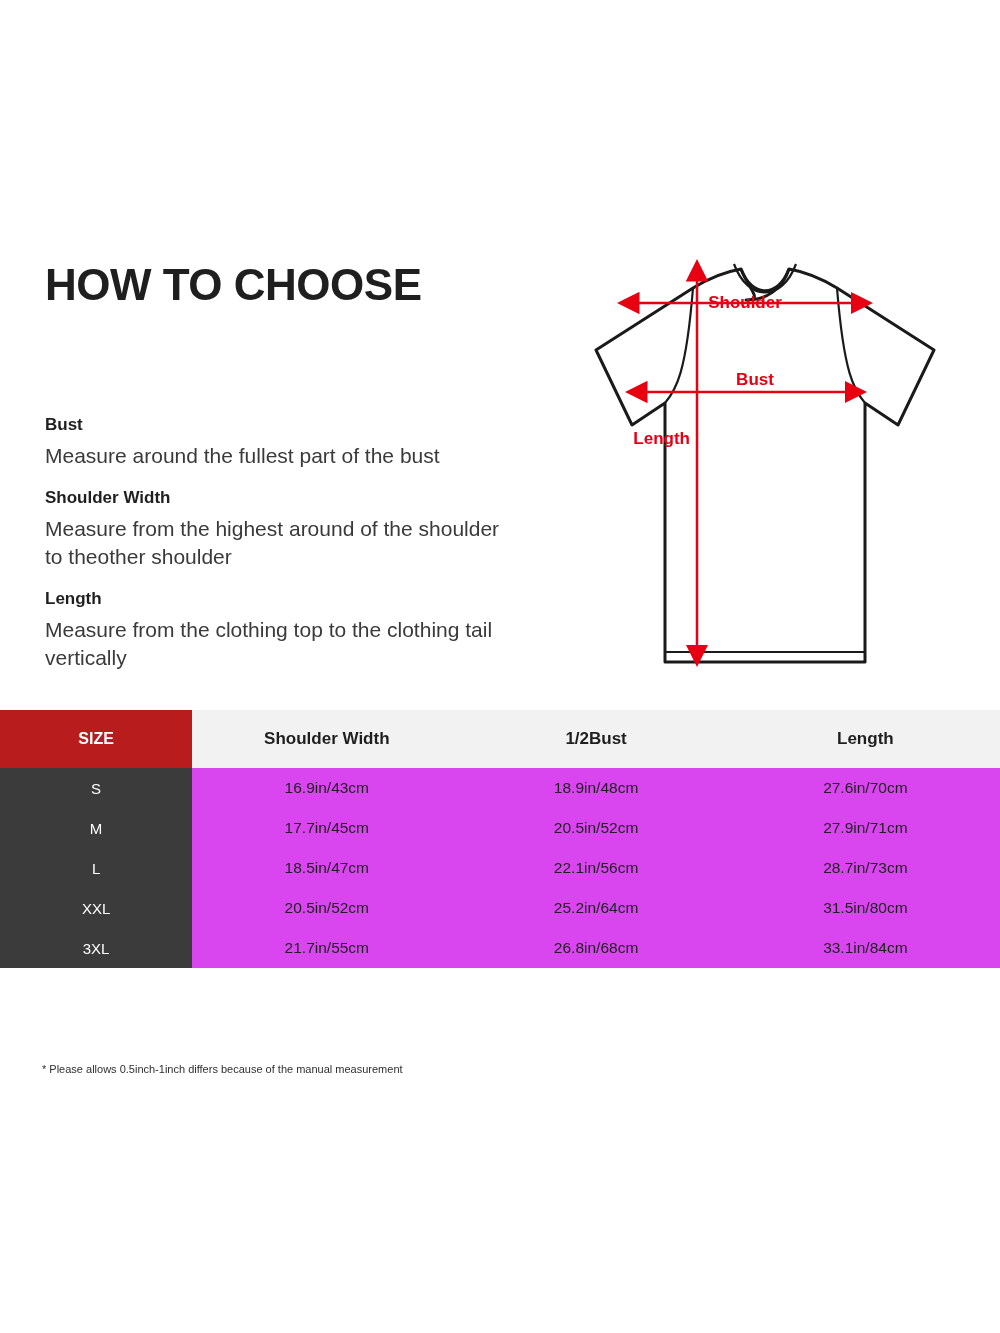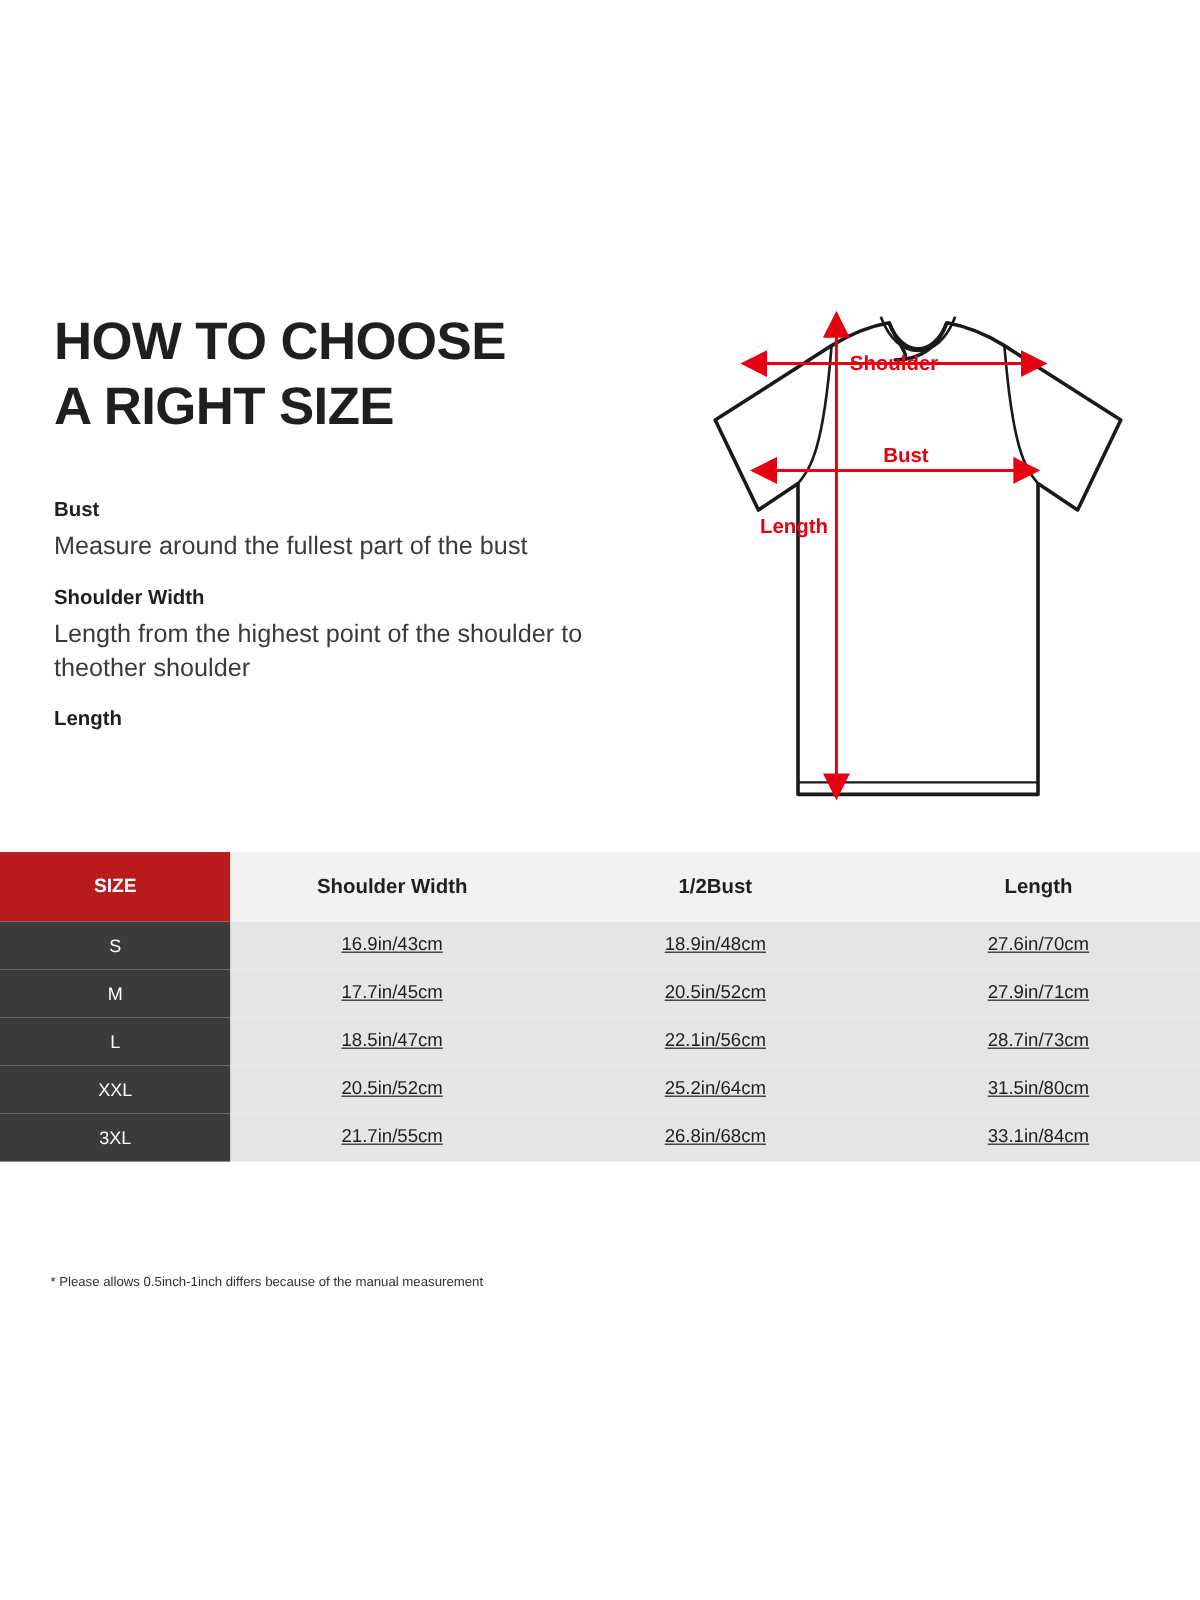--- a/index.html
+++ b/index.html
@@ -113,60 +113,59 @@
   }
   .cell-size {
     background: #3b3b3b;
     color: #ffffff;
     font-size: 15px;
     height: 40px;
     text-align: center;
     vertical-align: middle;
   }
   .cell-data {
-    background: #e5e5e5;
+    background: #d946ef;
     color: #1f1f1f;
     font-size: 15.5px;
     height: 40px;
     text-align: center;
     vertical-align: middle;
-    text-decoration: underline;
   }
 
   .footnote {
     position: absolute;
     left: 42px;
     top: 1063px;
     font-size: 11px;
     color: #2f2f2f;
   }
 </style>
 </head>
 <body>
 
 <div class="page">
 
   <div class="top-section">
 
     <div class="headline">
       <div>HOW TO CHOOSE</div>
-      <div>A RIGHT SIZE</div>
     </div>
 
     <div class="defs">
       <div class="def-block">
         <div class="def-title">Bust</div>
         <div class="def-body">Measure around the fullest part of the bust</div>
       </div>
       <div class="def-block">
         <div class="def-title">Shoulder Width</div>
-        <div class="def-body">Length from the highest point of the shoulder to theother shoulder</div>
+        <div class="def-body">Measure from the highest around of the shoulder to theother shoulder</div>
       </div>
       <div class="def-block">
         <div class="def-title">Length</div>
+        <div class="def-body">Measure from the clothing top to the clothing tail vertically</div>
       </div>
     </div>
 
     <div class="diagram">
       <svg width="470" height="450" viewBox="0 0 470 450" xmlns="http://www.w3.org/2000/svg">
         <defs>
           <marker id="arrHead" markerWidth="9" markerHeight="9" refX="7" refY="4.5" orient="auto">
             <path d="M0,0 L9,4.5 L0,9 z" fill="#e60012"></path>
           </marker>
           <marker id="arrTail" markerWidth="9" markerHeight="9" refX="2" refY="4.5" orient="auto">

